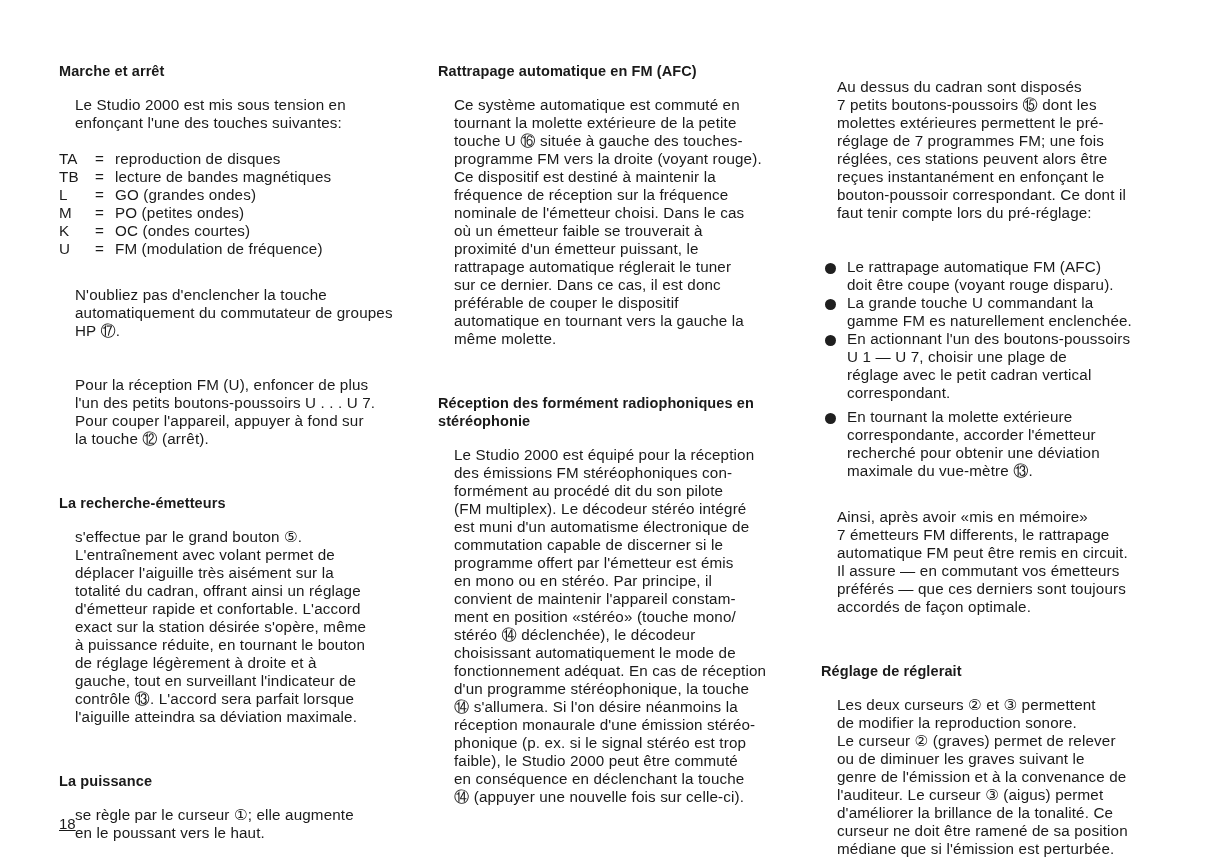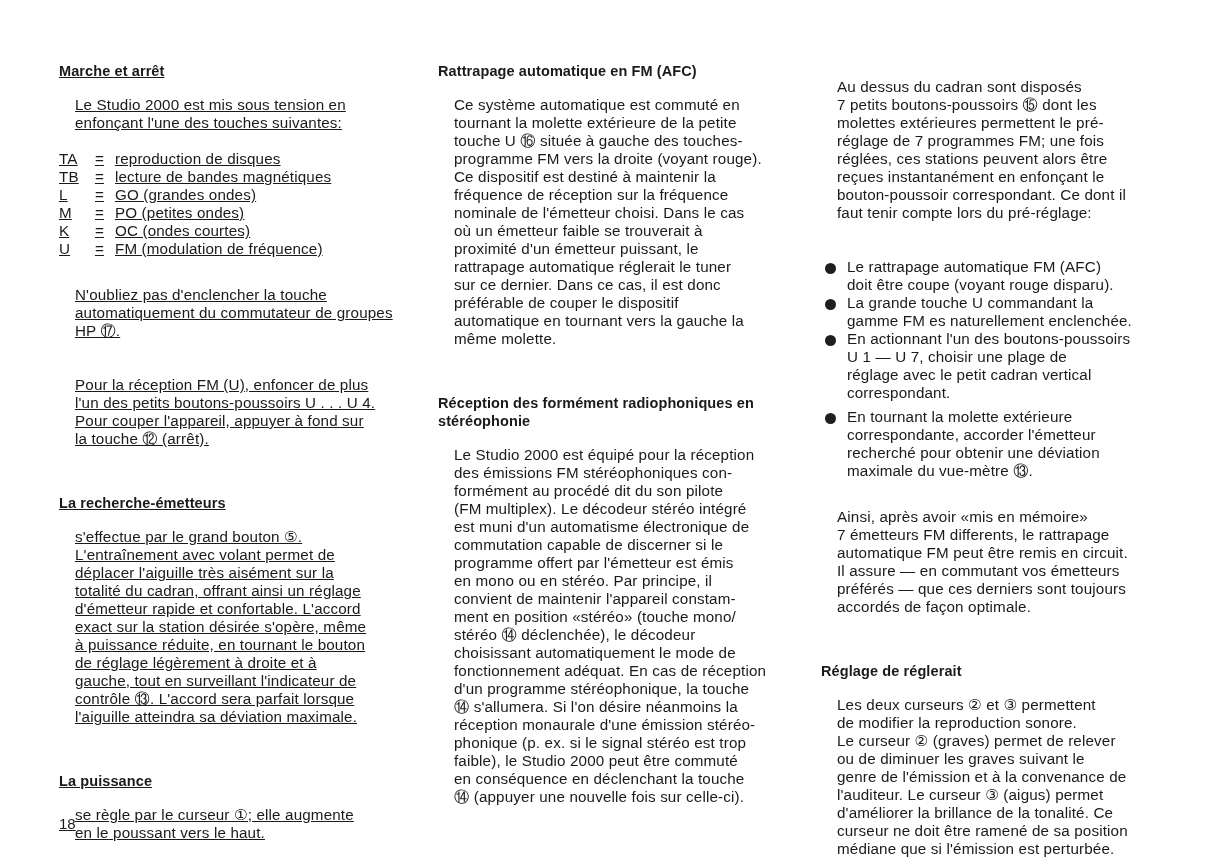--- a/index.html
+++ b/index.html
@@ -3,21 +3,21 @@
 <meta charset="utf-8">
 <style>
   html, body { margin: 0; padding: 0; }
   body {
     width: 1221px; height: 868px; overflow: hidden;
     background: #ffffff; color: #1a1a1a;
     font-family: "Liberation Sans", "DejaVu Sans", sans-serif;
     position: relative;
   }
   .col { position: absolute; top: 62px; }
-  #col1 { left: 59px; width: 352px; text-decoration: underline; }
+  #col1 { left: 59px; width: 352px; }
   #col2 { left: 438px; width: 360px; }
   #col3 { left: 821px; width: 350px; }
   h2 {
     font-size: 14.5px; font-weight: bold; margin: 0 0 8px 0;
     line-height: 18px; letter-spacing: 0.1px;
   }
   p {
     margin: 16px; font-size: 15.2px; line-height: 18px;
     letter-spacing: 0.15px; white-space: pre-line;
   }
@@ -59,21 +59,21 @@
     <span>U</span>
       <span>=</span>
       <span>FM (modulation de fréquence)</span>
   </div>
   <div class="gap-s"></div>
   <p>N'oubliez pas d'enclencher la touche
 automatiquement du commutateur de groupes
 HP ⑰.</p>
   <div style="height:4px"></div>
   <p>Pour la réception FM (U), enfoncer de plus
-l'un des petits boutons-poussoirs U . . . U 4.
+l'un des petits boutons-poussoirs U . . . U 7.
 Pour couper l'appareil, appuyer à fond sur
 la touche ⑫ (arrêt).</p>
   <div class="gap-l"></div>
   <h2>La recherche-émetteurs</h2>
   <p>s'effectue par le grand bouton ⑤.
 L'entraînement avec volant permet de
 déplacer l'aiguille très aisément sur la
 totalité du cadran, offrant ainsi un réglage
 d'émetteur rapide et confortable. L'accord
 exact sur la station désirée s'opère, même

